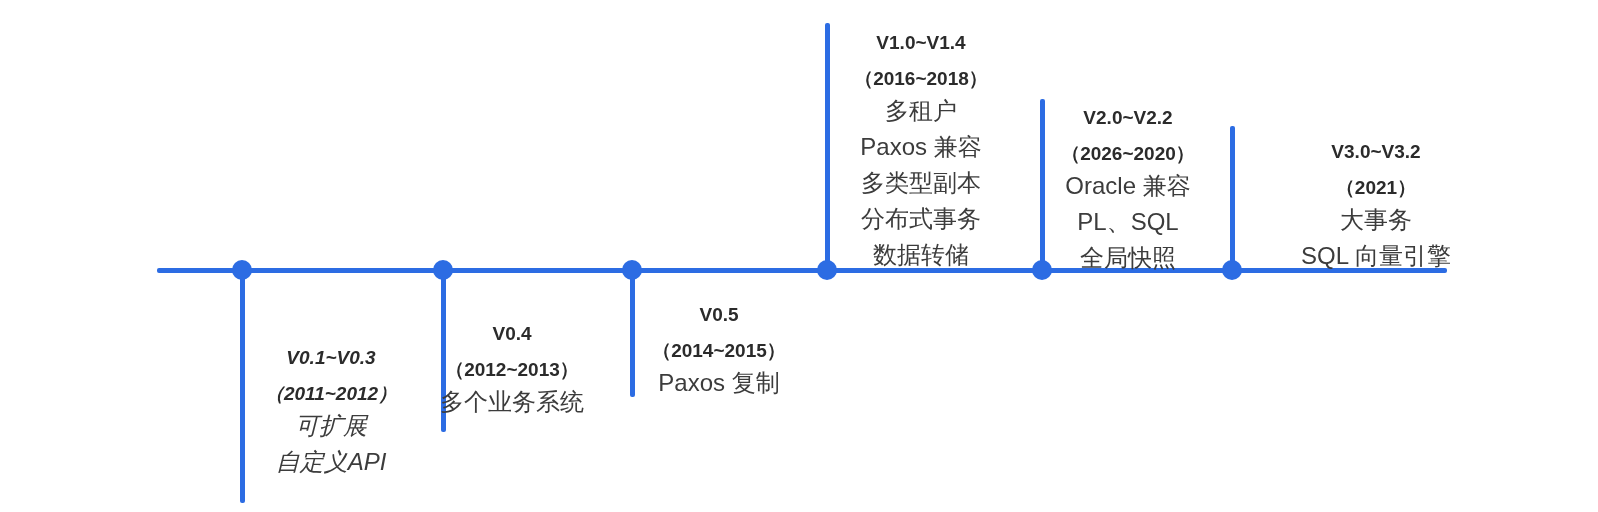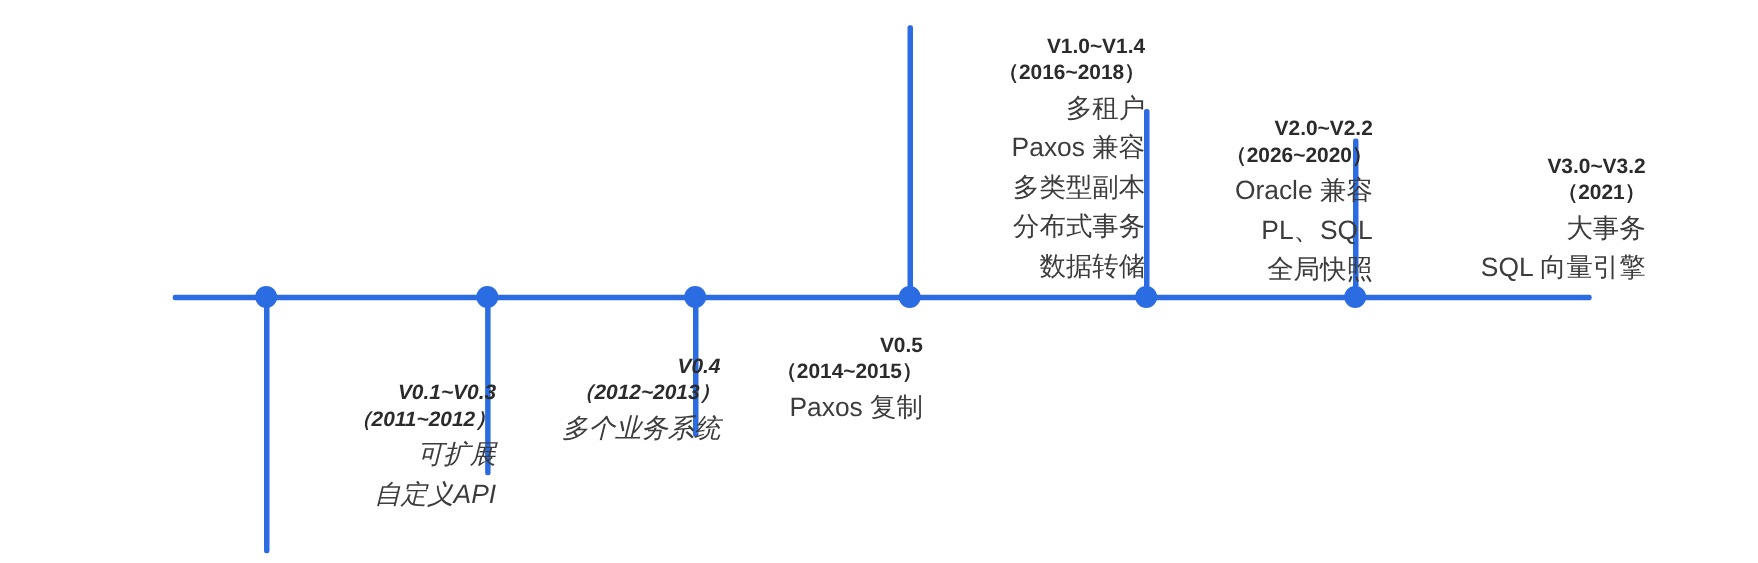--- a/index.html
+++ b/index.html
@@ -34,31 +34,32 @@
     position: absolute;
     width: 20px;
     height: 20px;
     border-radius: 50%;
     background: var(--accent, #2C6CE3);
     top: 260px;
   }
   .entry {
     position: absolute;
     width: 240px;
-    text-align: right;
+    text-align: center;
   }
   .version, .years {
     font-size: 19px;
     font-weight: bold;
     line-height: 24px;
     color: #2b2b2b;
     white-space: nowrap;
   }
   .years {
     margin-bottom: 2px;
+    margin-top: 12px;
   }
   .feat {
     font-size: 24px;
     line-height: 36px;
     color: #3c3c3c;
     white-space: nowrap;
   }
 </style>
 </head>
 <body>
@@ -81,21 +82,21 @@
   <div class="dot" style="left:1032px;"></div>
   <div class="dot" style="left:1222px;"></div>
 
   <div class="entry" style="left:211px; top:346px;font-style:italic;">
     <div class="version">V0.1~V0.3</div>
     <div class="years">（2011~2012）</div>
     <div class="feat">可扩展</div>
     <div class="feat">自定义API</div>
   </div>
 
-  <div class="entry" style="left:415px; top:322px;font-style:italic;">
+  <div class="entry" style="left:392px; top:322px;">
     <div class="version">V0.4</div>
     <div class="years">（2012~2013）</div>
     <div class="feat">多个业务系统</div>
   </div>
 
   <div class="entry" style="left:599px; top:303px;">
     <div class="version">V0.5</div>
     <div class="years">（2014~2015）</div>
     <div class="feat">Paxos 复制</div>
   </div>

